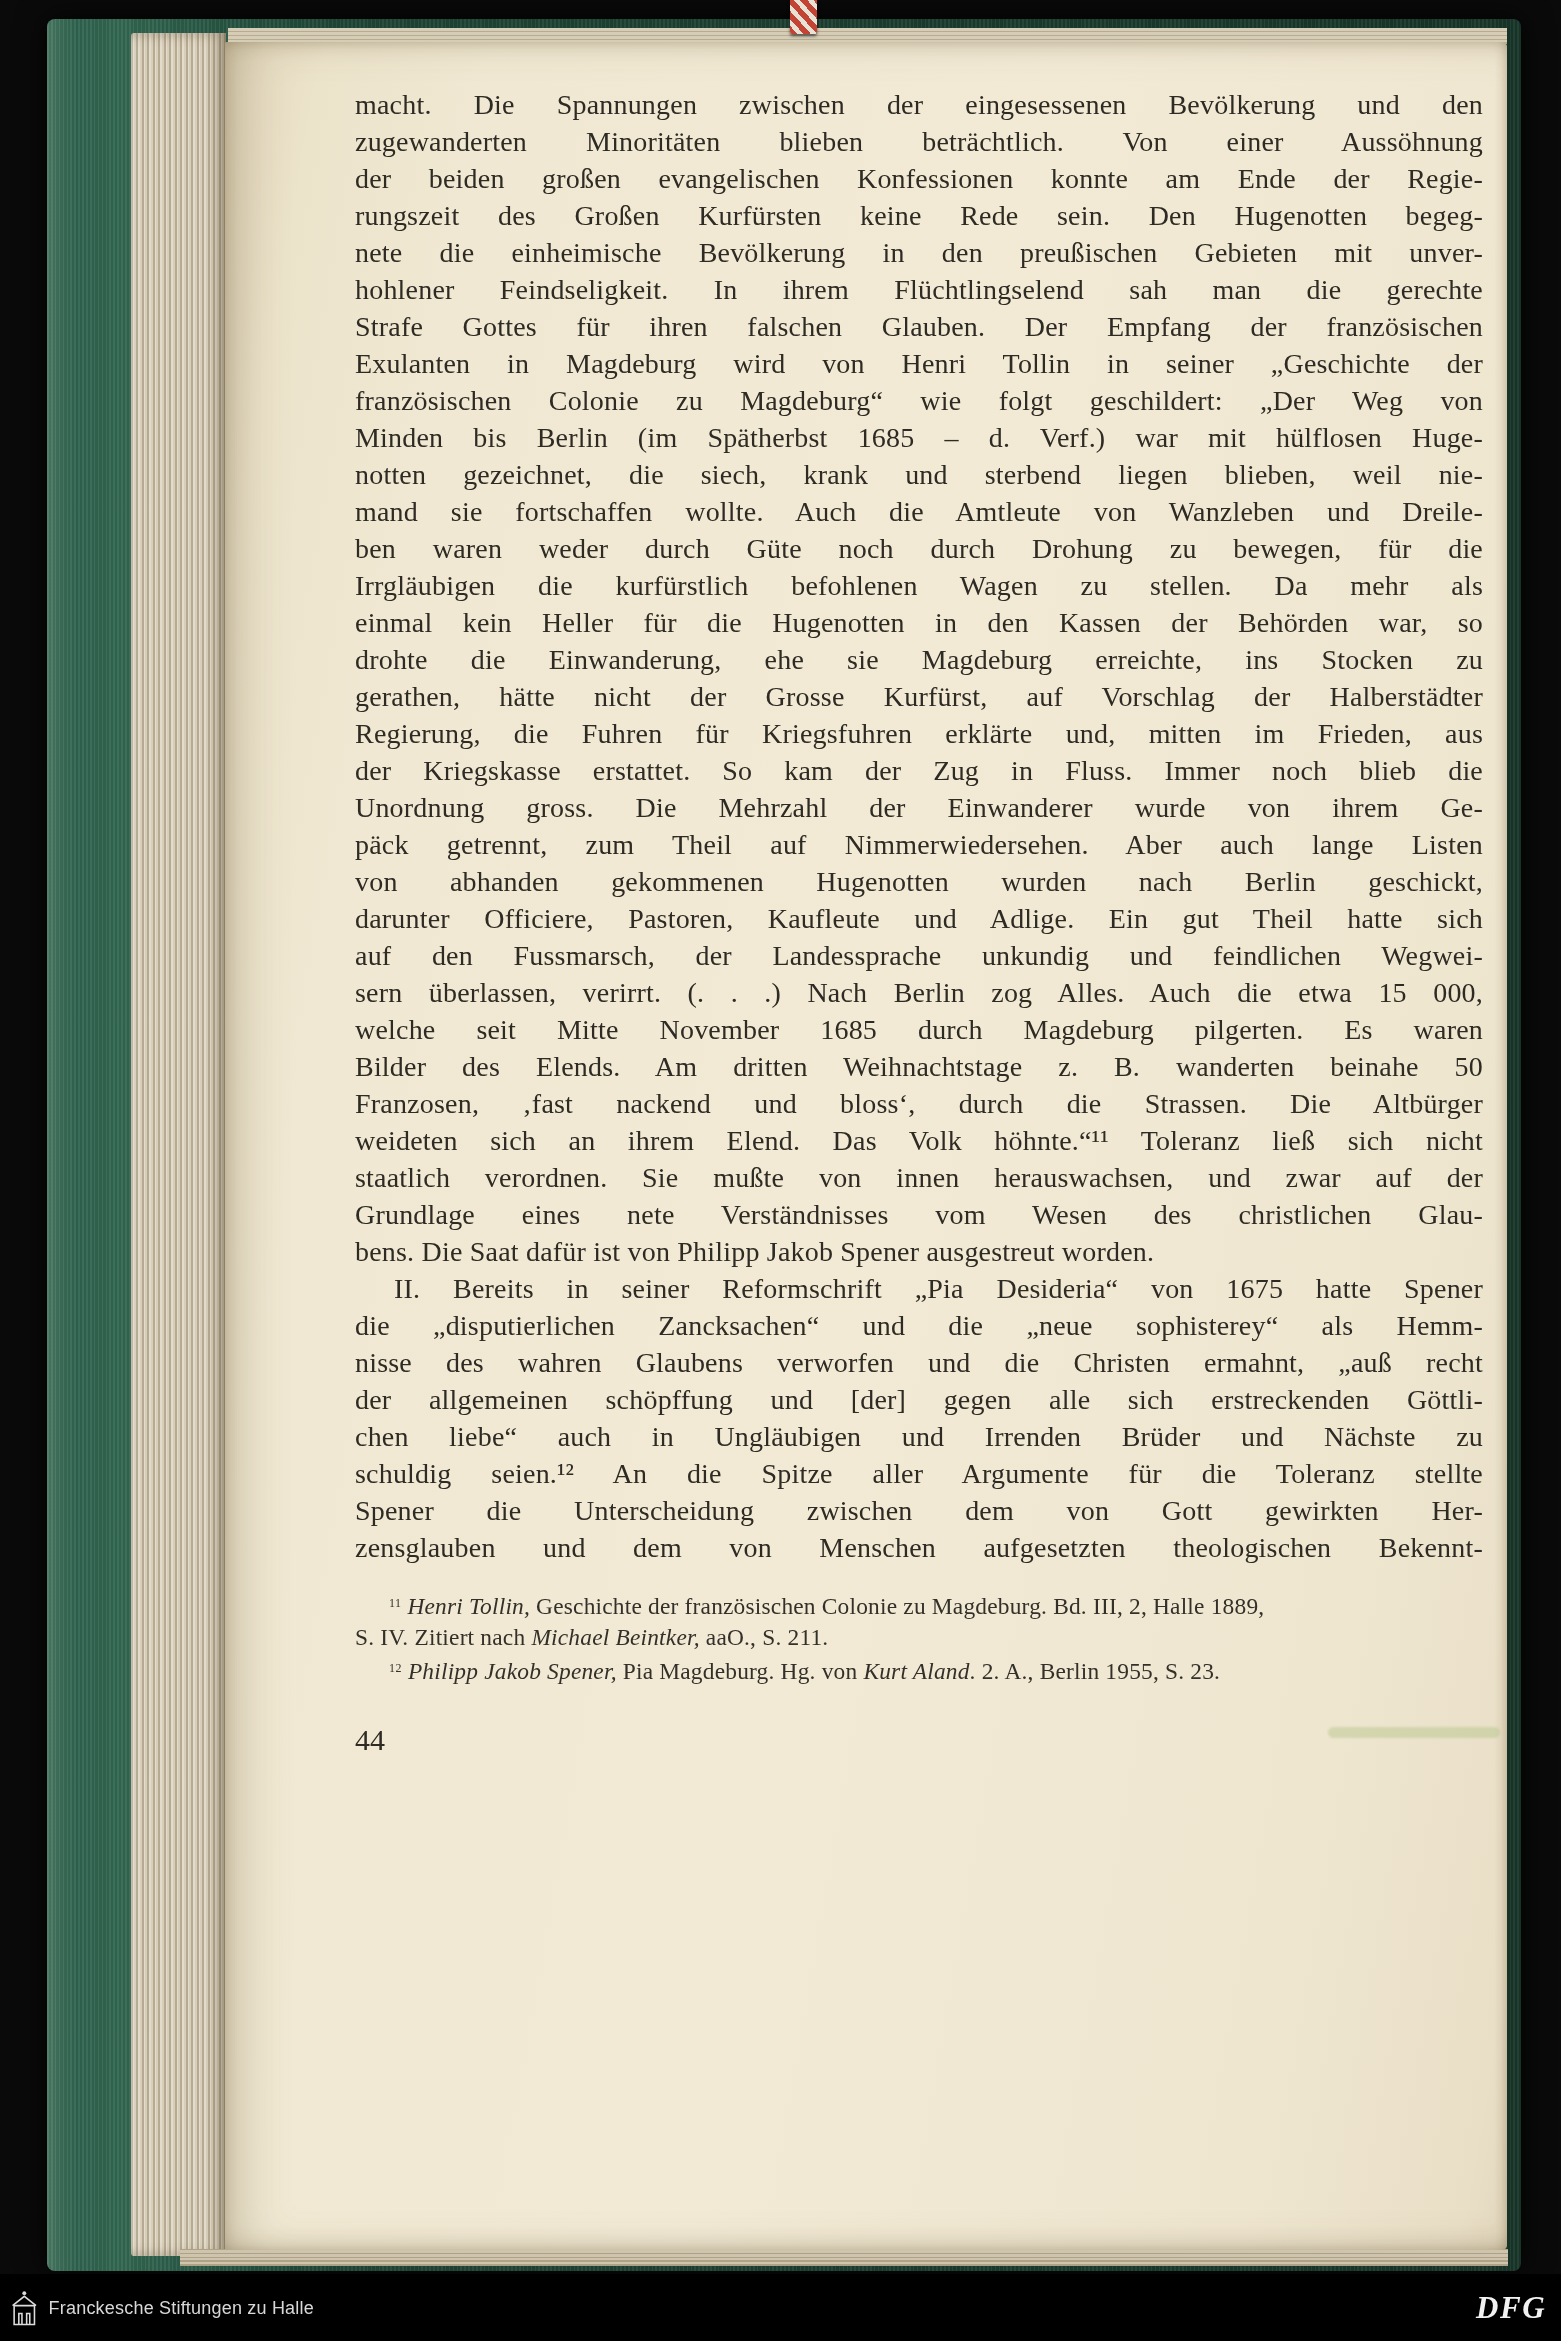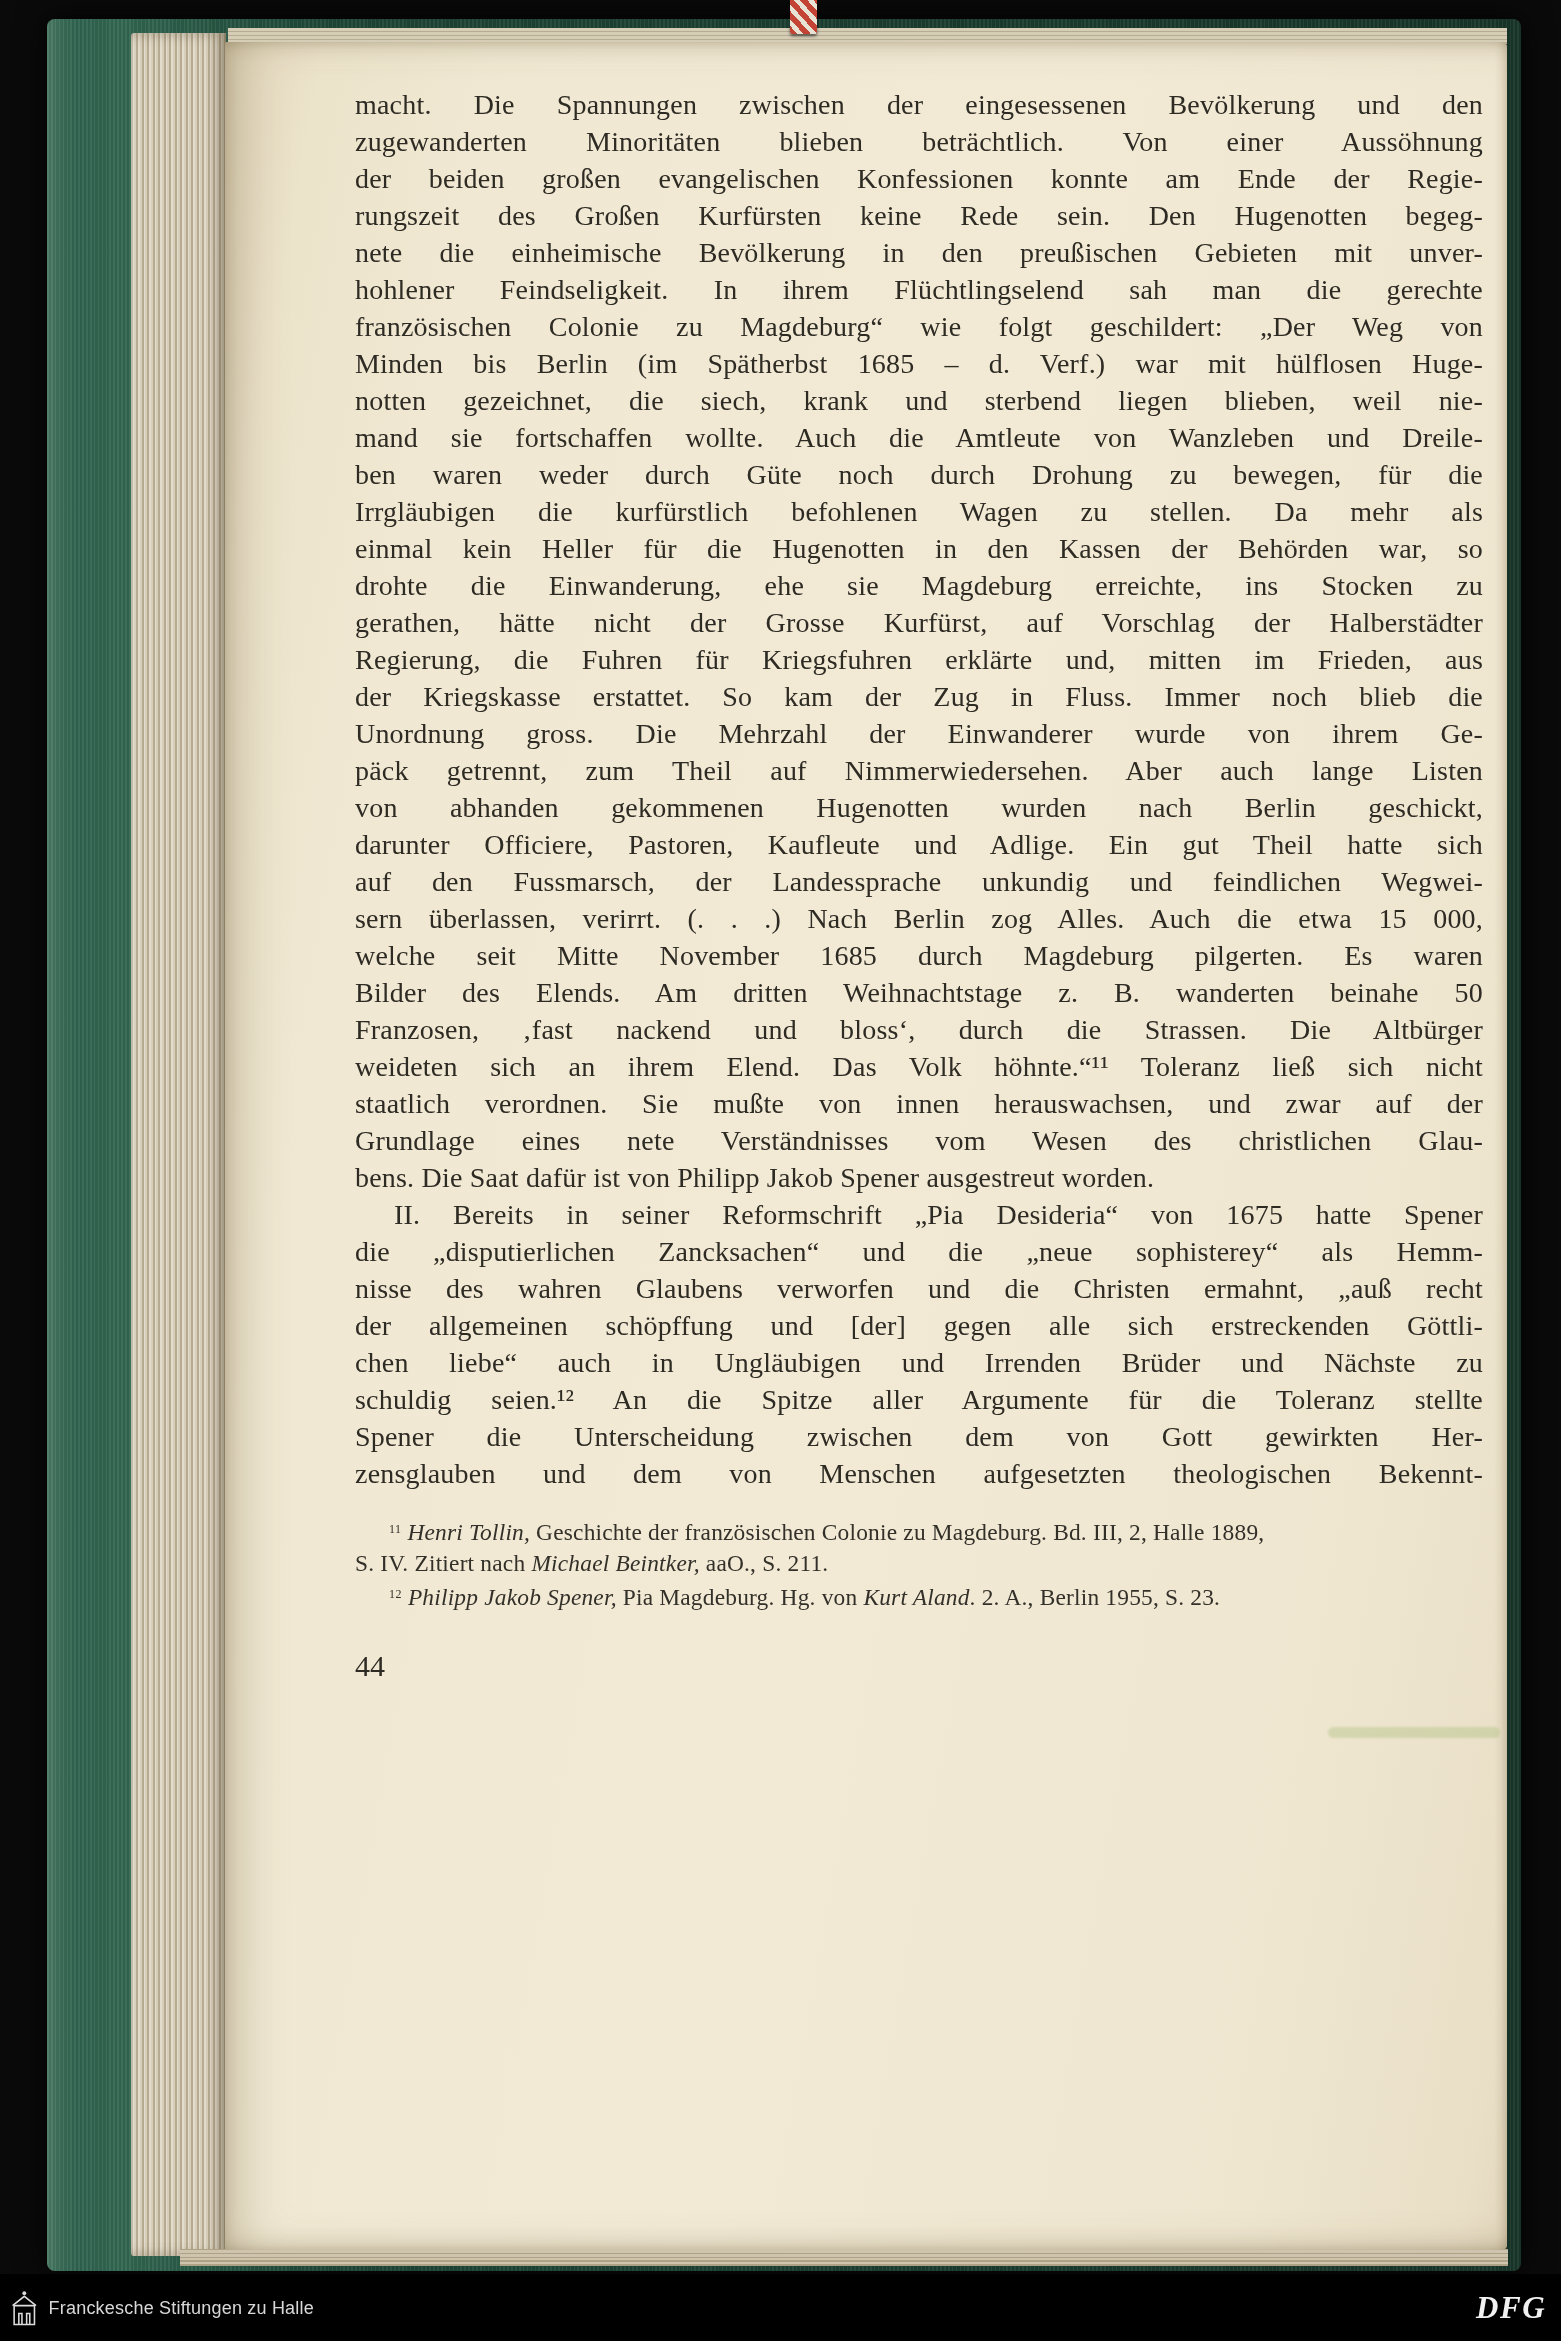--- a/index.html
+++ b/index.html
@@ -103,20 +103,22 @@
 <div class="page">
   <div class="scan-artifact"></div>
   <div class="text-block">
     <div id="body-lines">
         <div class="bline">macht. Die Spannungen zwischen der eingesessenen Bevölkerung und den</div>
         <div class="bline">zugewanderten Minoritäten blieben beträchtlich. Von einer Aussöhnung</div>
         <div class="bline">der beiden großen evangelischen Konfessionen konnte am Ende der Regie-</div>
         <div class="bline">rungszeit des Großen Kurfürsten keine Rede sein. Den Hugenotten begeg-</div>
         <div class="bline">nete die einheimische Bevölkerung in den preußischen Gebieten mit unver-</div>
         <div class="bline">hohlener Feindseligkeit. In ihrem Flüchtlingselend sah man die gerechte</div>
+        <div class="bline">Strafe Gottes für ihren falschen Glauben. Der Empfang der französischen</div>
+        <div class="bline">Exulanten in Magdeburg wird von Henri Tollin in seiner „Geschichte der</div>
         <div class="bline">französischen Colonie zu Magdeburg“ wie folgt geschildert: „Der Weg von</div>
         <div class="bline">Minden bis Berlin (im Spätherbst 1685 – d. Verf.) war mit hülflosen Huge-</div>
         <div class="bline">notten gezeichnet, die siech, krank und sterbend liegen blieben, weil nie-</div>
         <div class="bline">mand sie fortschaffen wollte. Auch die Amtleute von Wanzleben und Dreile-</div>
         <div class="bline">ben waren weder durch Güte noch durch Drohung zu bewegen, für die</div>
         <div class="bline">Irrgläubigen die kurfürstlich befohlenen Wagen zu stellen. Da mehr als</div>
         <div class="bline">einmal kein Heller für die Hugenotten in den Kassen der Behörden war, so</div>
         <div class="bline">drohte die Einwanderung, ehe sie Magdeburg erreichte, ins Stocken zu</div>
         <div class="bline">gerathen, hätte nicht der Grosse Kurfürst, auf Vorschlag der Halberstädter</div>
         <div class="bline">Regierung, die Fuhren für Kriegsfuhren erklärte und, mitten im Frieden, aus</div>

